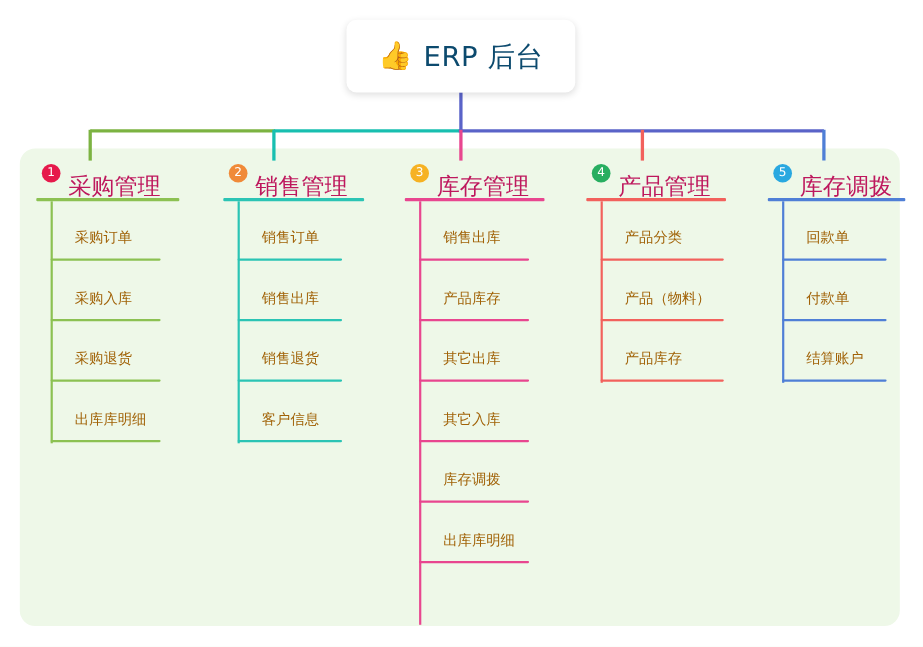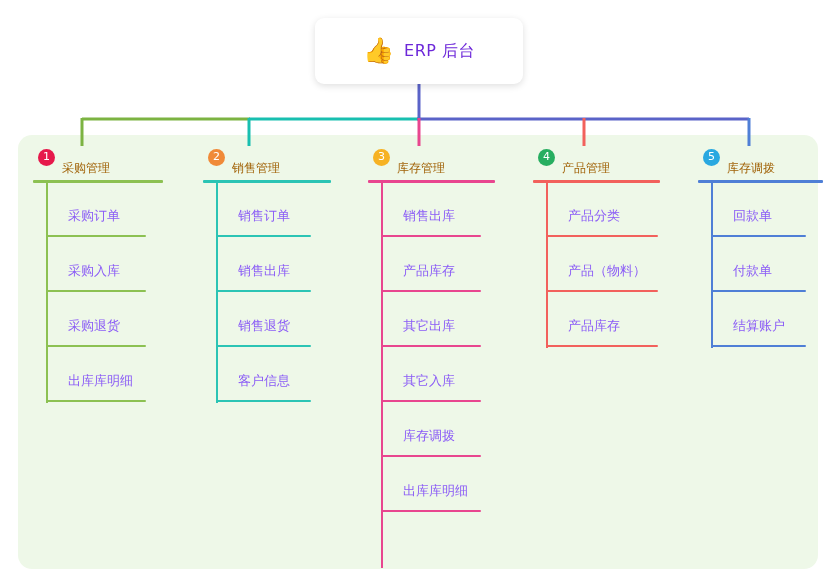--- a/index.html
+++ b/index.html
@@ -22,22 +22,22 @@
     display:flex;align-items:center;justify-content:center;
     gap:10px;
     z-index:6;
   }
   #title-card .thumb{
     font-size:25px;line-height:1;
     display:inline-block;
     transform:translateY(-1px);
   }
   #title-card .ttl{
-    font-size:16px;
-    color:#6d28d9;
+    font-size:25px;
+    color:#0c4a6e;
     letter-spacing:.5px;
     white-space:nowrap;
   }
 
   
   #connectors{position:absolute;left:0;top:0;width:839px;height:200px;z-index:2;}
 
   
   #panel{
     position:absolute;
@@ -71,21 +71,21 @@
     width:17px;height:17px;border-radius:50%;
     color:#fff;font-size:11px;
     display:flex;align-items:center;justify-content:center;
     flex:0 0 auto;
     font-family:"DejaVu Sans","Liberation Sans",sans-serif;
     line-height:1;
     padding-bottom:1px;
     box-sizing:border-box;
   }
   .head-label{
-    font-size:12px;color:#a16207;white-space:nowrap;margin-top:23px;
+    font-size:21px;color:#be185d;white-space:nowrap;margin-top:23px;
   }
   .head-rule{
     position:absolute;
     left:15px;
     top:45px;
     height:3px;
     border-radius:1px;
   }
   .spine{
     position:absolute;
@@ -102,21 +102,21 @@
   .item{
     position:relative;
     height:55px;
     box-sizing:border-box;
   }
   .item-label{
     position:absolute;
     left:22px;
     top:24px;
     font-size:13px;
-    color:#8b5cf6;
+    color:#a16207;
     white-space:nowrap;
   }
   .item-rule{
     position:absolute;
     left:0;
     top:52px;
     height:2px;
     border-radius:1px;
   }
 </style>

